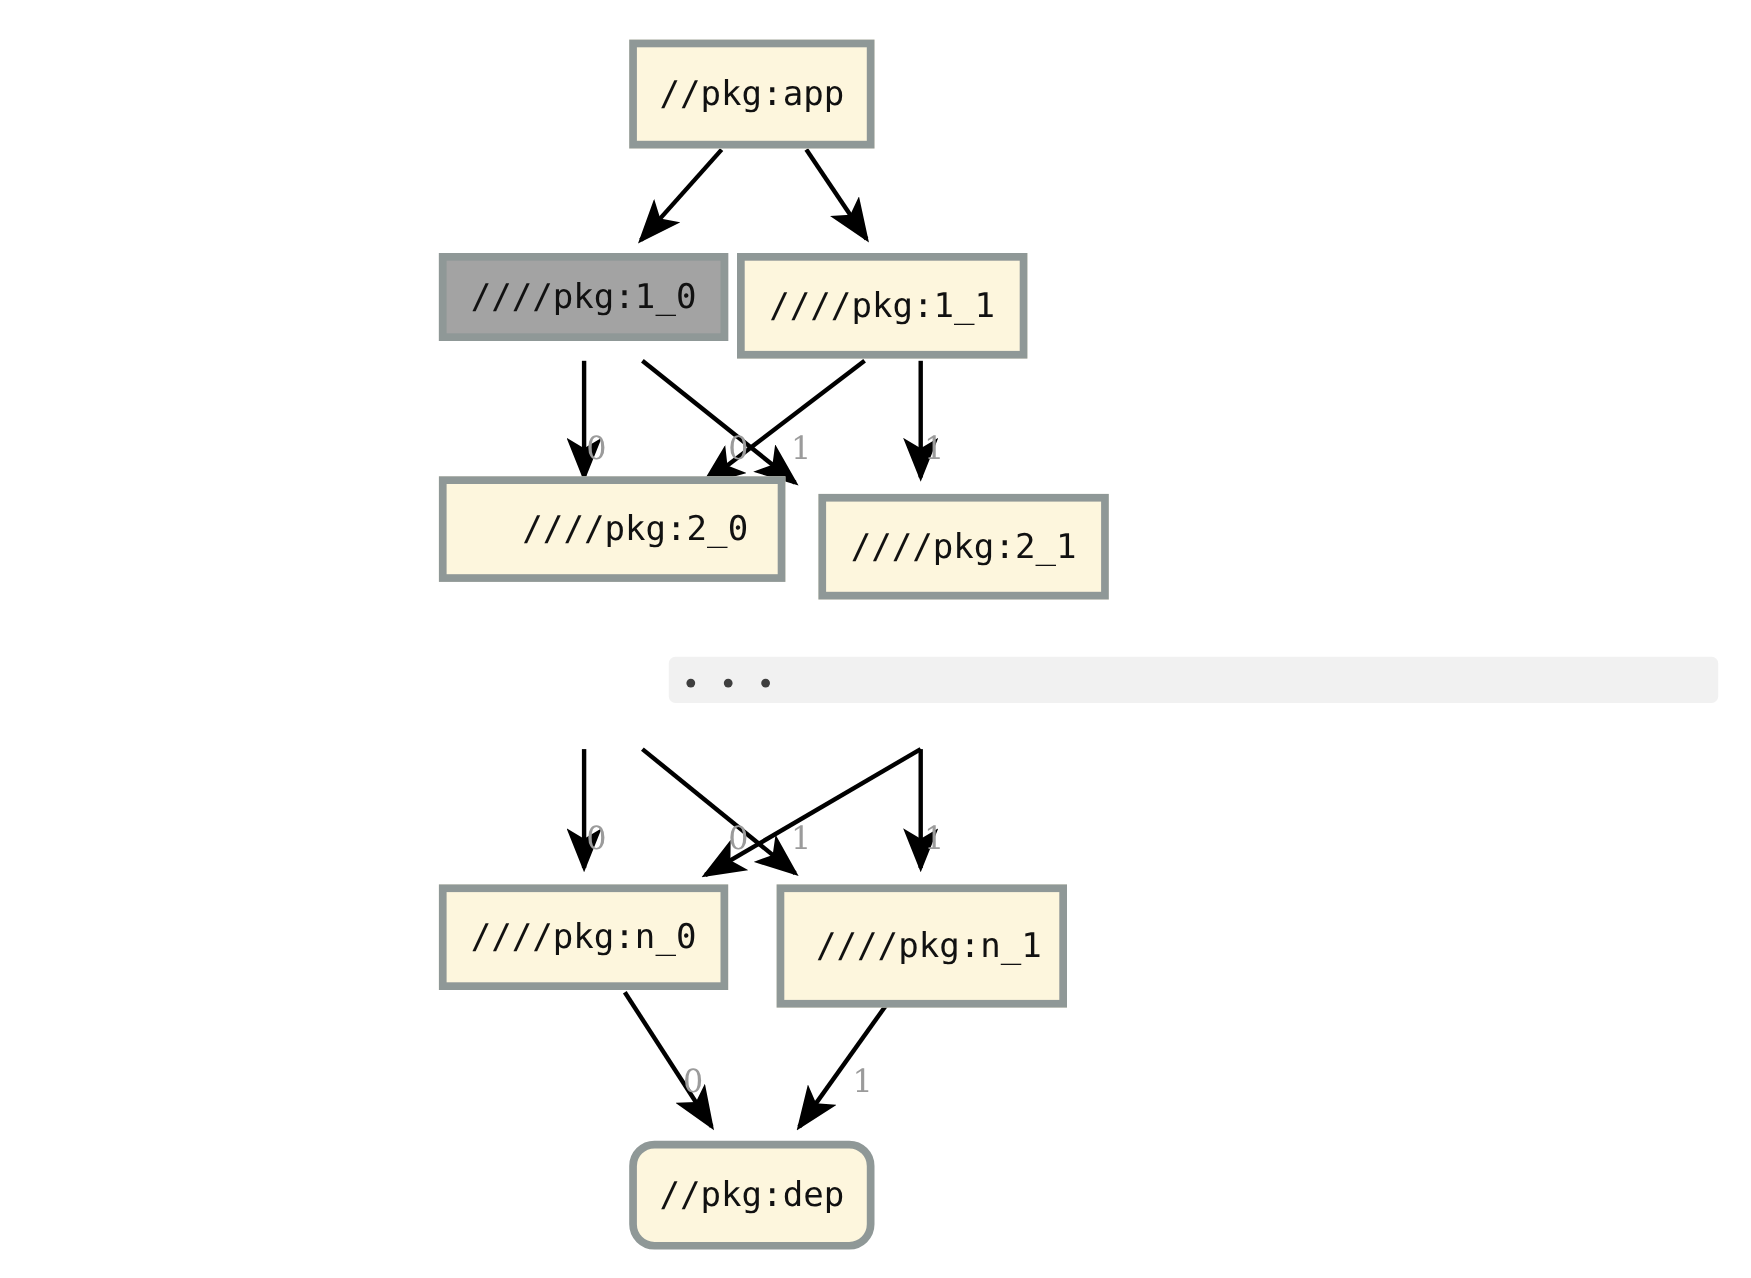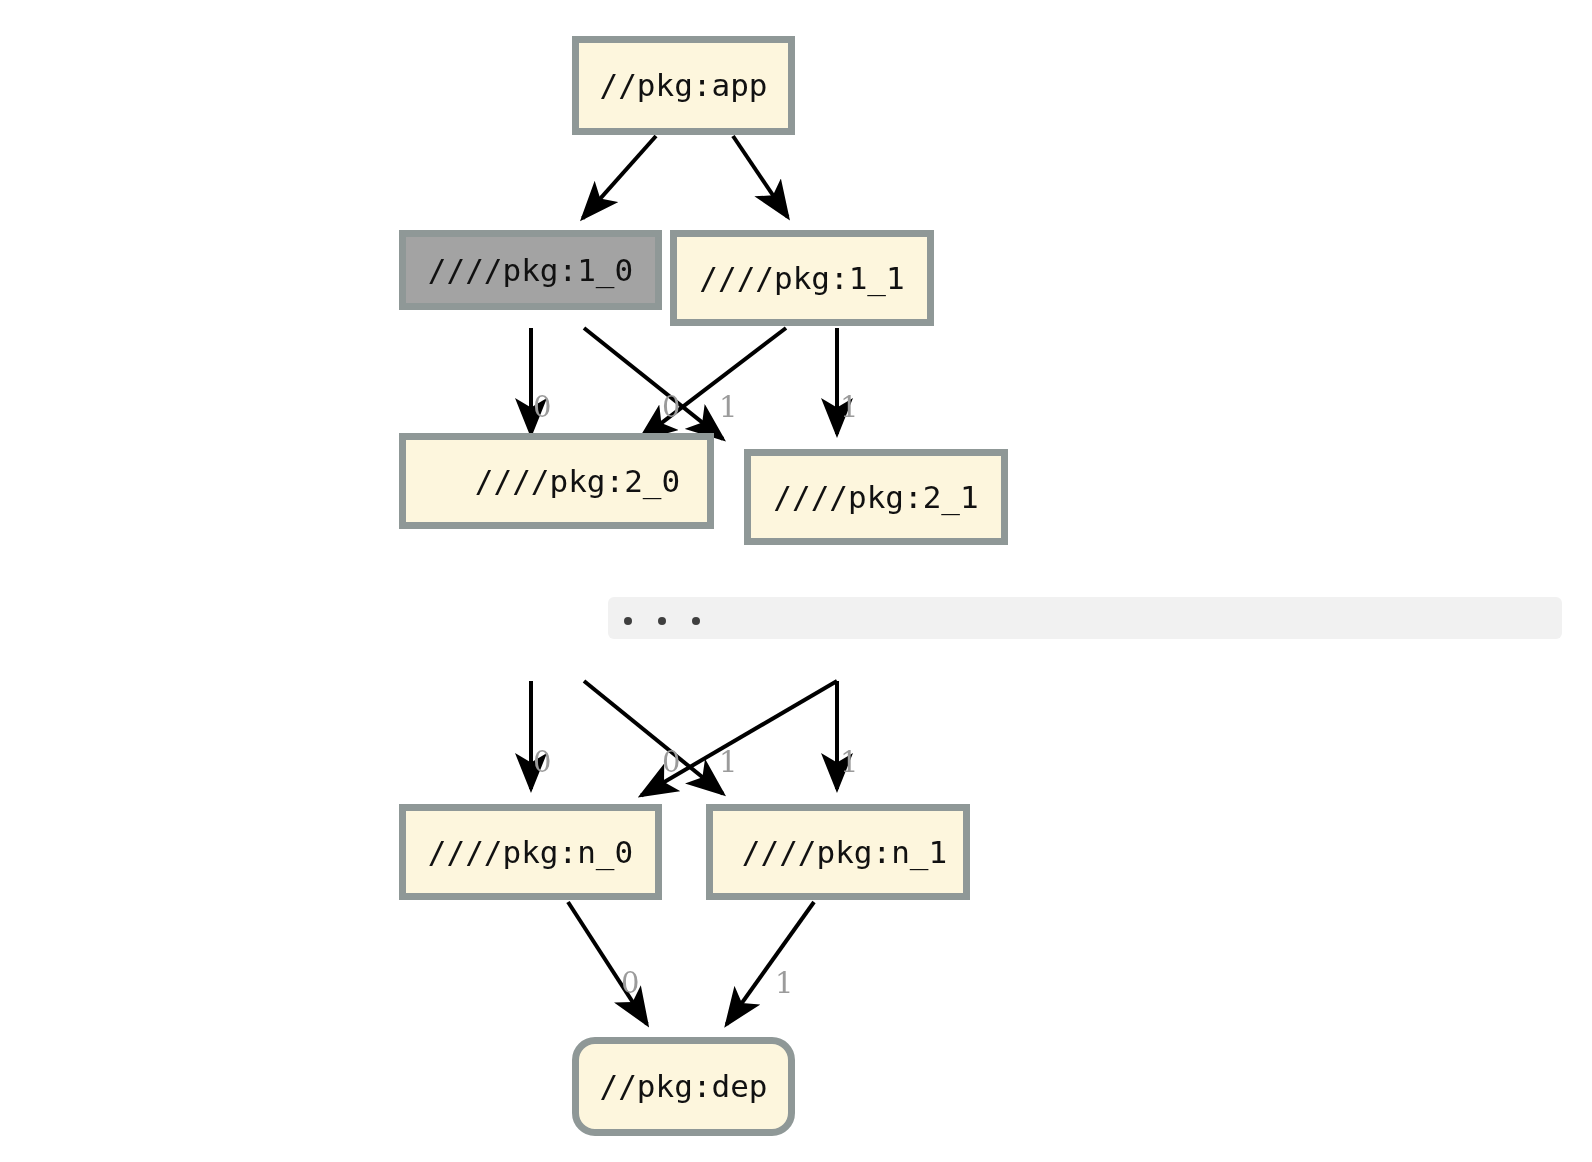--- a/index.html
+++ b/index.html
@@ -111,21 +111,21 @@
       </div>
       <div class="graph-node" style="left: 399px; top: 433px; width: 315px; height: 96px; background: rgb(253, 246, 221); border-color: rgb(143, 152, 151); padding-left: 42px;">
         <span class="node-label">////pkg:2_0</span>
       </div>
       <div class="graph-node" style="left: 706px; top: 449px; width: 264px; height: 96px; background: rgb(253, 246, 221); border-color: rgb(143, 152, 151); margin-left: 38px;">
         <span class="node-label">////pkg:2_1</span>
       </div>
       <div class="graph-node" style="left: 399px; top: 804px; width: 263px; height: 96px; background: rgb(253, 246, 221); border-color: rgb(143, 152, 151);">
         <span class="node-label">////pkg:n_0</span>
       </div>
-      <div class="graph-node" style="left: 706px; top: 804px; width: 264px; height: 96px; background: rgb(253, 246, 221); border-color: rgb(143, 152, 151); padding-left: 13px;">
+      <div class="graph-node" style="left: 706px; top: 804px; width: 264px; height: 112px; background: rgb(253, 246, 221); border-color: rgb(143, 152, 151); padding-left: 13px;">
         <span class="node-label">////pkg:n_1</span>
       </div>
       <div class="graph-node" style="left: 572px; top: 1037px; width: 223px; height: 99px; background: rgb(253, 246, 221); border-color: rgb(143, 152, 151); border-radius: 23px;">
         <span class="node-label">//pkg:dep</span>
       </div>
     </div>
   <div id="edge-label-layer">
       <div class="edge-label" style="left: 533px; top: 393px; color: rgb(155, 155, 155);">0</div>
       <div class="edge-label" style="left: 662px; top: 393px; color: rgb(155, 155, 155);">0</div>
       <div class="edge-label" style="left: 719px; top: 393px; color: rgb(155, 155, 155);">1</div>

